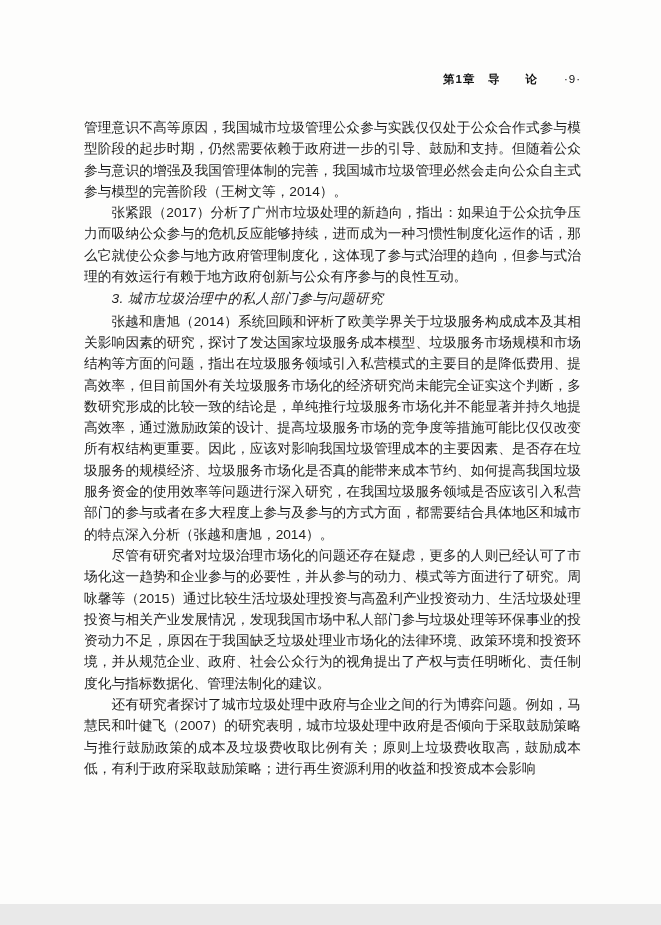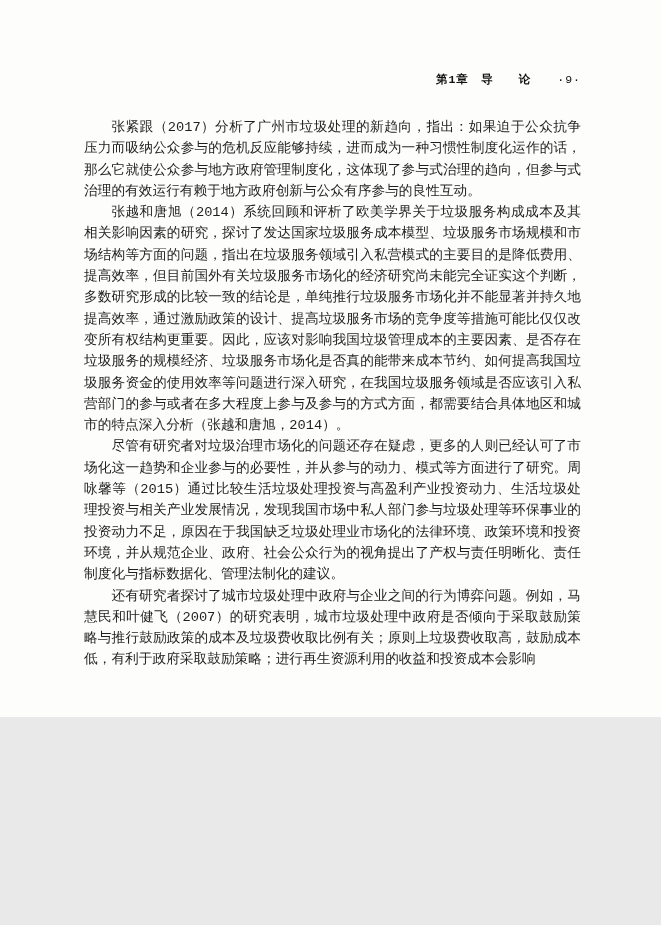--- a/index.html
+++ b/index.html
@@ -3,25 +3,25 @@
 <meta charset="utf-8">
 <style>
   html, body {
     margin: 0;
     padding: 0;
     background: #e9e9e9;
   }
   .page {
     position: relative;
     width: 661px;
-    height: 717px;
+    height: 904px;
     margin: 0 auto;
     background: #fdfdfc;
     box-sizing: border-box;
-    font-family: Liberation Mono, monospace;
+    font-family: Liberation Sans, sans-serif;
     color: #1e1e1e;
     overflow: hidden;
   }
   .content {
     position: absolute;
     left: 84px;
     top: 72px;
     width: 497px;
   }
   .running-header {
@@ -64,20 +64,22 @@
 
 <div class="page">
   <div class="content">
 
     <div class="running-header">
       <span class="chapter">第1章　导　　论</span>
       <span class="pagenum">·9·</span>
     </div>
 
     <div class="body-text">
+      <p class="no-indent">管理意识不高等原因，我国城市垃圾管理公众参与实践仅仅处于公众合作式参与模型阶段的起步时期，仍然需要依赖于政府进一步的引导、鼓励和支持。但随着公众参与意识的增强及我国管理体制的完善，我国城市垃圾管理必然会走向公众自主式参与模型的完善阶段（王树文等，2014）。</p>
       <p>张紧跟（2017）分析了广州市垃圾处理的新趋向，指出：如果迫于公众抗争压力而吸纳公众参与的危机反应能够持续，进而成为一种习惯性制度化运作的话，那么它就使公众参与地方政府管理制度化，这体现了参与式治理的趋向，但参与式治理的有效运行有赖于地方政府创新与公众有序参与的良性互动。</p>
+      <p class="section-heading">3. 城市垃圾治理中的私人部门参与问题研究</p>
       <p>张越和唐旭（2014）系统回顾和评析了欧美学界关于垃圾服务构成成本及其相关影响因素的研究，探讨了发达国家垃圾服务成本模型、垃圾服务市场规模和市场结构等方面的问题，指出在垃圾服务领域引入私营模式的主要目的是降低费用、提高效率，但目前国外有关垃圾服务市场化的经济研究尚未能完全证实这个判断，多数研究形成的比较一致的结论是，单纯推行垃圾服务市场化并不能显著并持久地提高效率，通过激励政策的设计、提高垃圾服务市场的竞争度等措施可能比仅仅改变所有权结构更重要。因此，应该对影响我国垃圾管理成本的主要因素、是否存在垃圾服务的规模经济、垃圾服务市场化是否真的能带来成本节约、如何提高我国垃圾服务资金的使用效率等问题进行深入研究，在我国垃圾服务领域是否应该引入私营部门的参与或者在多大程度上参与及参与的方式方面，都需要结合具体地区和城市的特点深入分析（张越和唐旭，2014）。</p>
       <p>尽管有研究者对垃圾治理市场化的问题还存在疑虑，更多的人则已经认可了市场化这一趋势和企业参与的必要性，并从参与的动力、模式等方面进行了研究。周咏馨等（2015）通过比较生活垃圾处理投资与高盈利产业投资动力、生活垃圾处理投资与相关产业发展情况，发现我国市场中私人部门参与垃圾处理等环保事业的投资动力不足，原因在于我国缺乏垃圾处理业市场化的法律环境、政策环境和投资环境，并从规范企业、政府、社会公众行为的视角提出了产权与责任明晰化、责任制度化与指标数据化、管理法制化的建议。</p>
       <p>还有研究者探讨了城市垃圾处理中政府与企业之间的行为博弈问题。例如，马慧民和叶健飞（2007）的研究表明，城市垃圾处理中政府是否倾向于采取鼓励策略与推行鼓励政策的成本及垃圾费收取比例有关；原则上垃圾费收取高，鼓励成本低，有利于政府采取鼓励策略；进行再生资源利用的收益和投资成本会影响</p>
     </div>
 
   </div>
 </div>
 
 </body></html>

